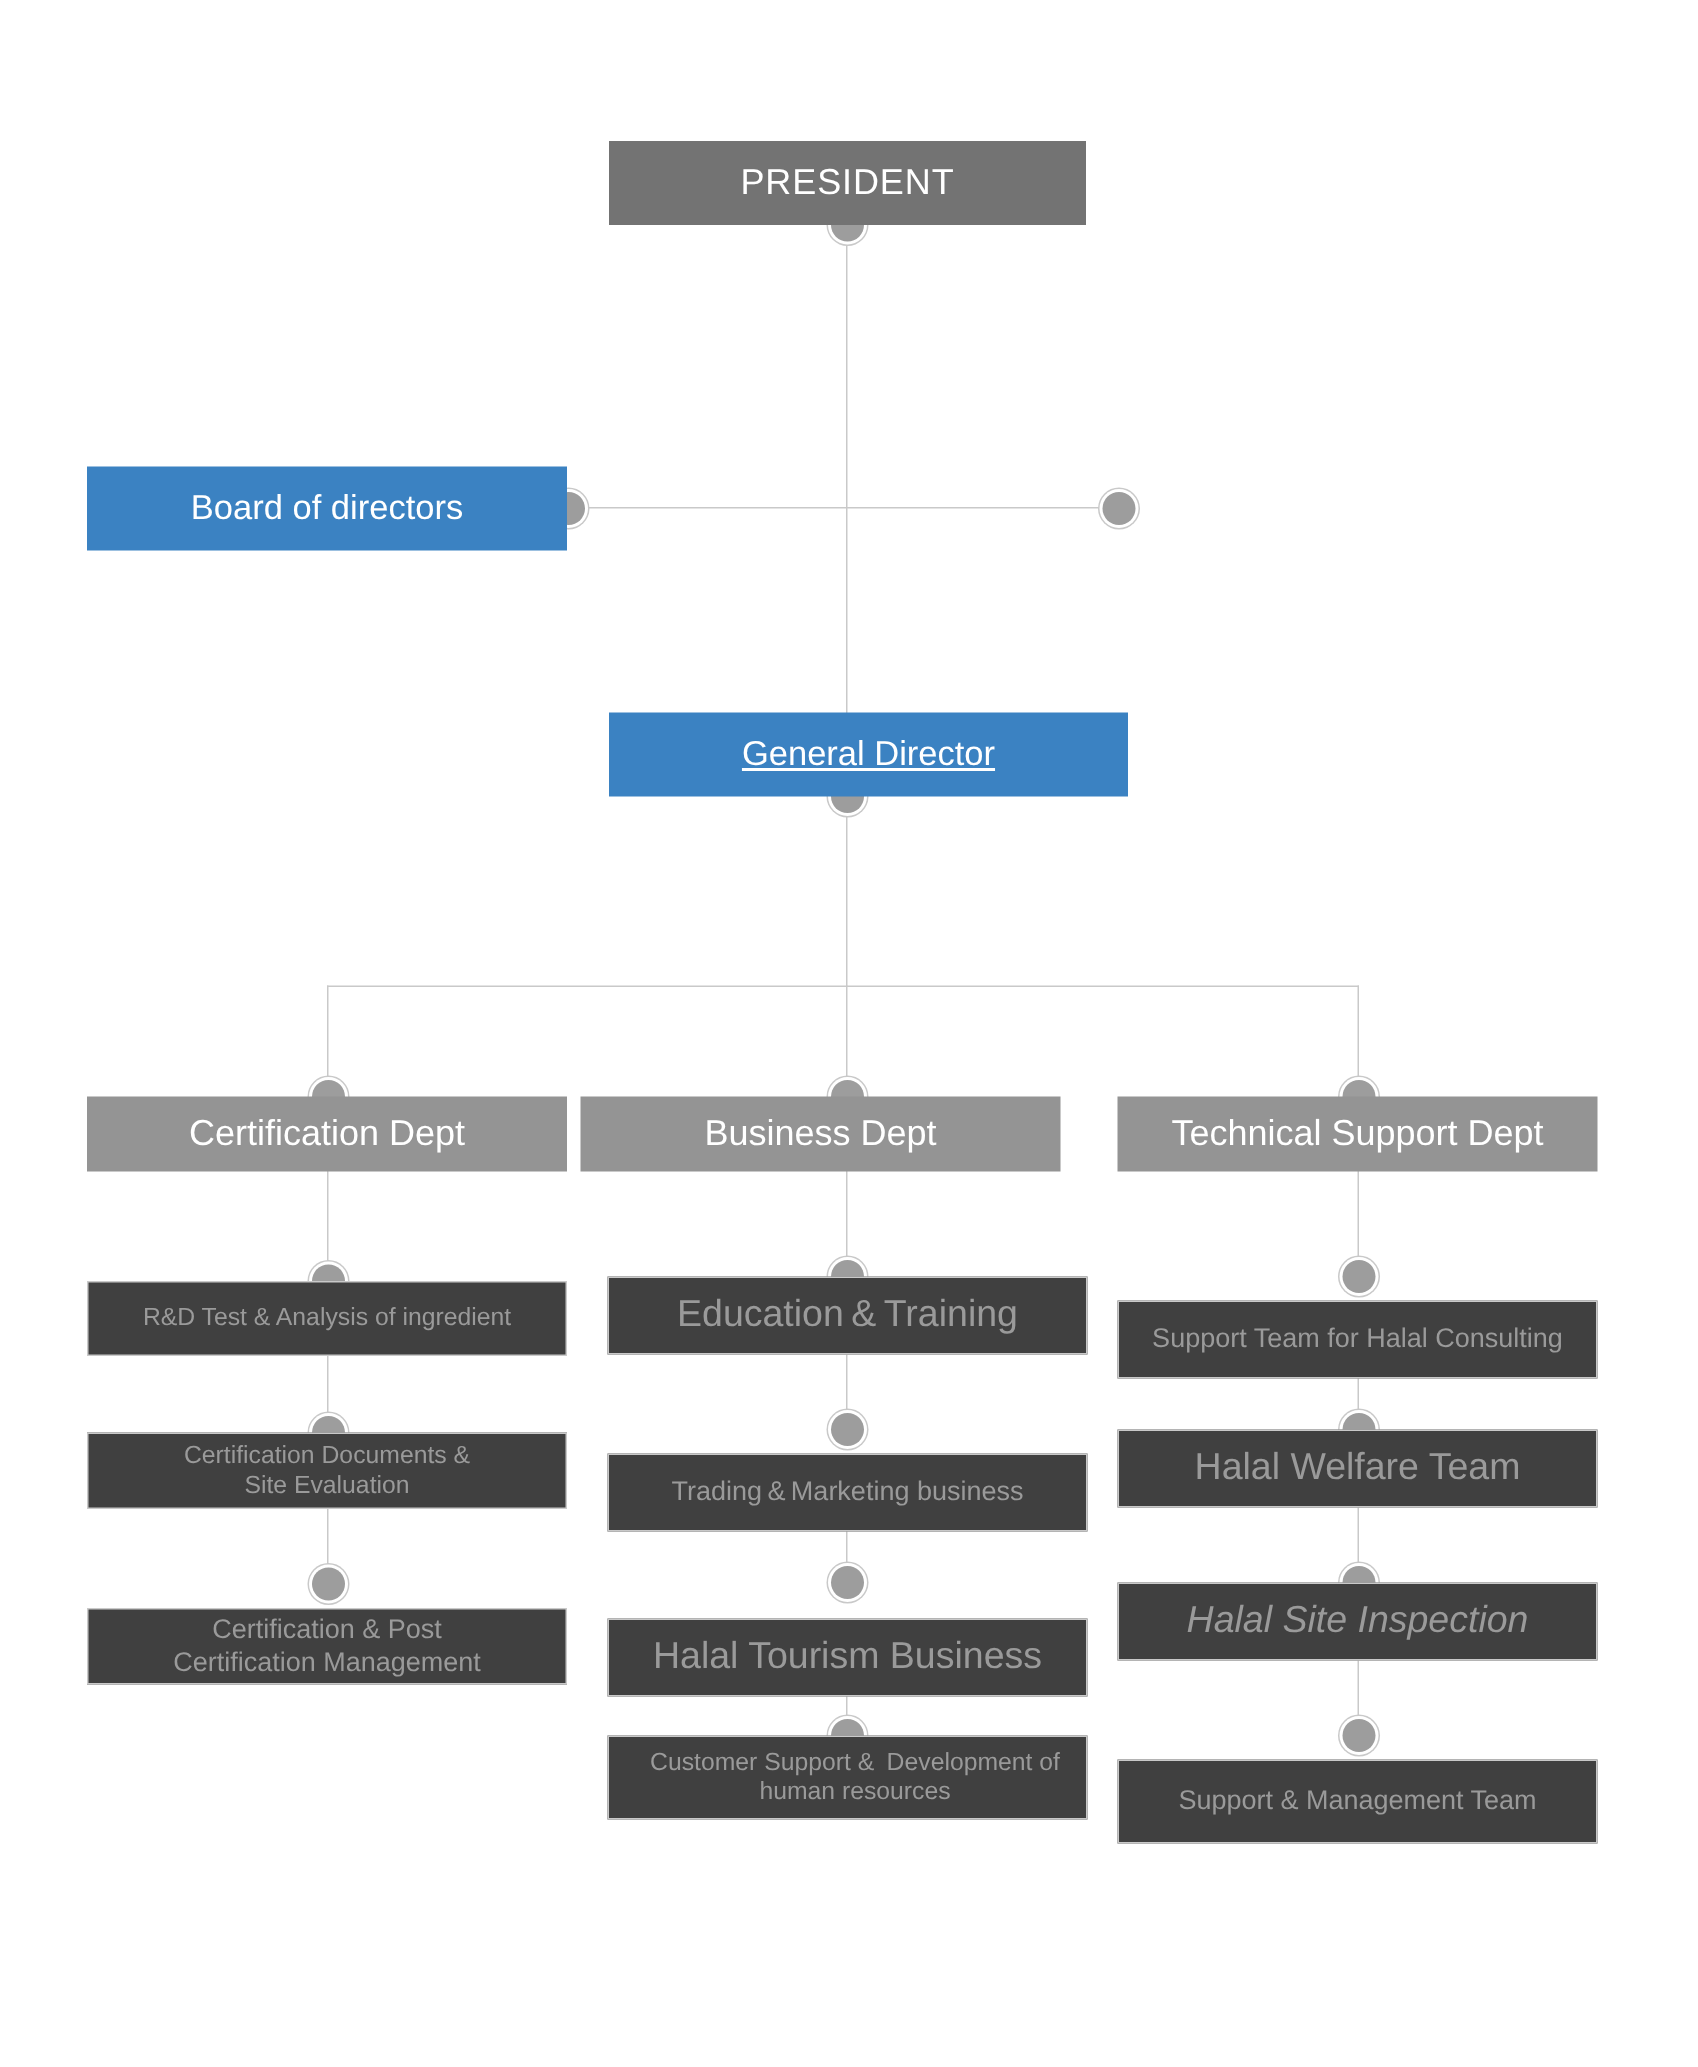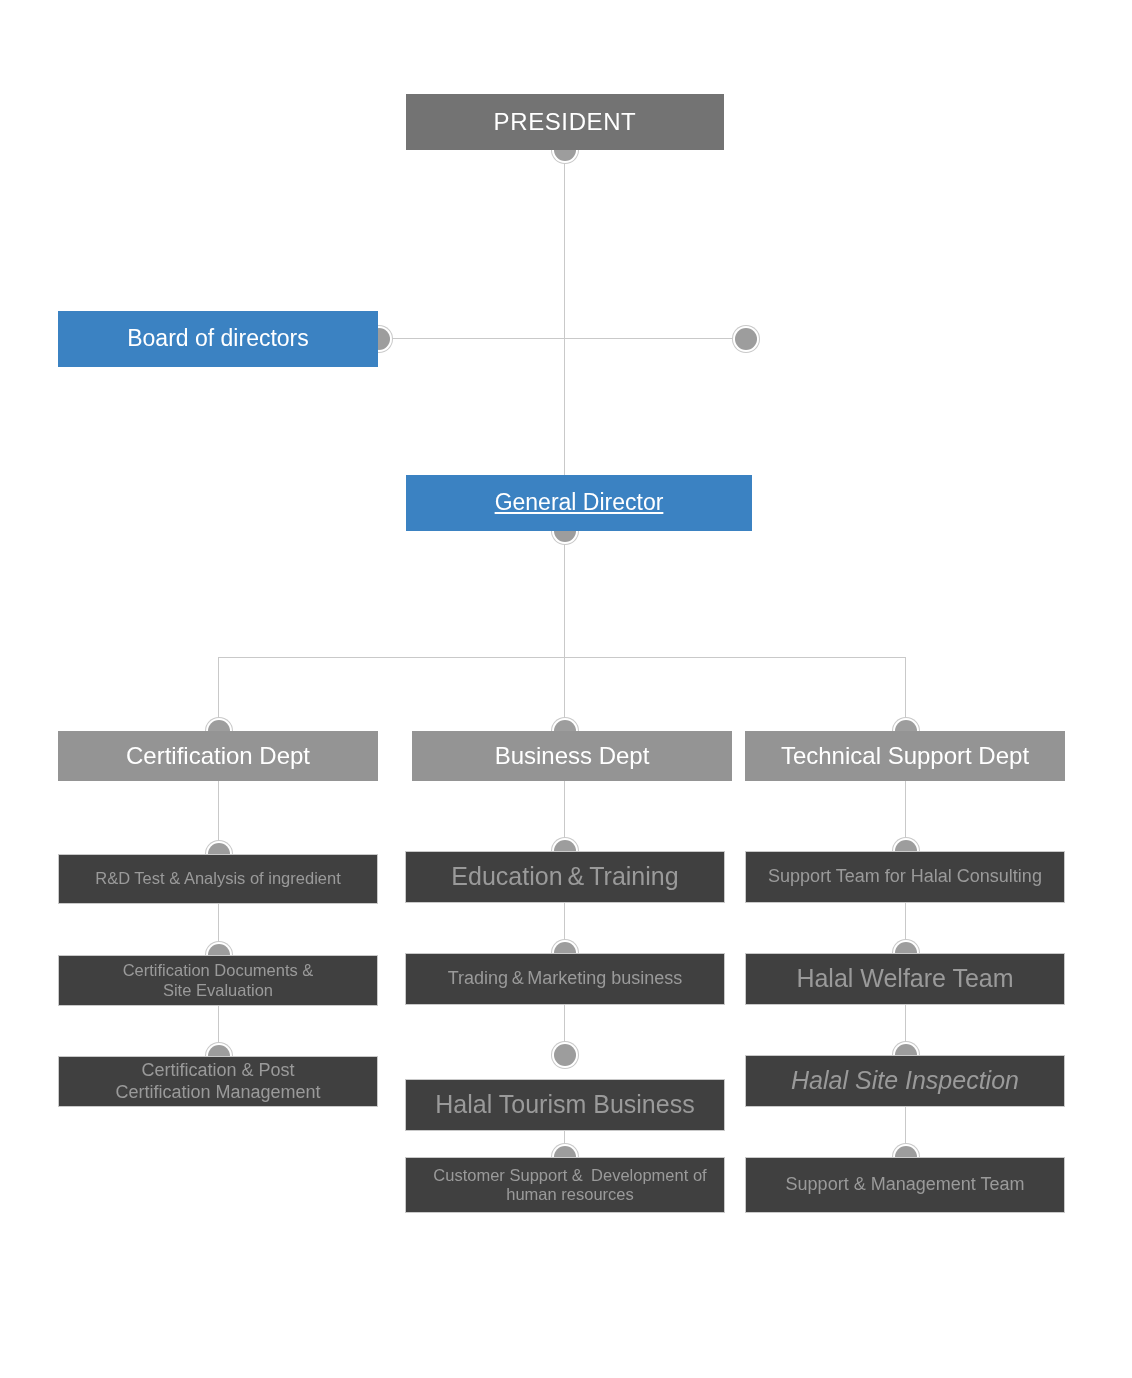--- a/index.html
+++ b/index.html
@@ -54,21 +54,21 @@
   .node-sub {
     background: #404040;
     border: 1px solid #c9c9c9;
     color: #9a9a9a;
   }
   .node-sub .lbl {
     display: block;
     padding: 0 6px;
   }
   .fs-sm  { font-size: 16.5px; }
-  .fs-md  { font-size: 18px; }
+  .fs-md  { font-size: 18px; margin-top: 16px; }
   .fs-lg  { font-size: 25px; }
 
   
   .line {
     position: absolute;
     background: #c9c9c9;
   }
   .line.v { width: 1px; }
   .line.h { height: 1px; }
 
@@ -124,21 +124,21 @@
 
 
   <div class="node node-blue" style="left: 406px; top: 475px; width: 346px; height: 56px; position: absolute; z-index: 3; text-decoration: underline;">
     <span>General Director</span>
   </div>
 
   <div class="node node-dept" style="left: 58px; top: 731px; width: 320px; height: 50px; position: absolute; z-index: 3;">
     <span>Certification Dept</span>
   </div>
 
-  <div class="node node-dept" style="left: 412px; top: 731px; width: 320px; height: 50px; position: absolute; z-index: 3;">
+  <div class="node node-dept" style="left: 387px; top: 731px; width: 320px; height: 50px; position: absolute; z-index: 3;">
     <span>Business Dept</span>
   </div>
 
   <div class="node node-dept" style="left: 745px; top: 731px; width: 320px; height: 50px; position: absolute; z-index: 3;">
     <span>Technical Support Dept</span>
   </div>
 
   <div class="node node-sub fs-sm" style="left: 58px; top: 854px; width: 320px; height: 50px; position: absolute; z-index: 3;">
     <span class="lbl">R&amp;D Test &amp; Analysis of ingredient</span>
   </div>

